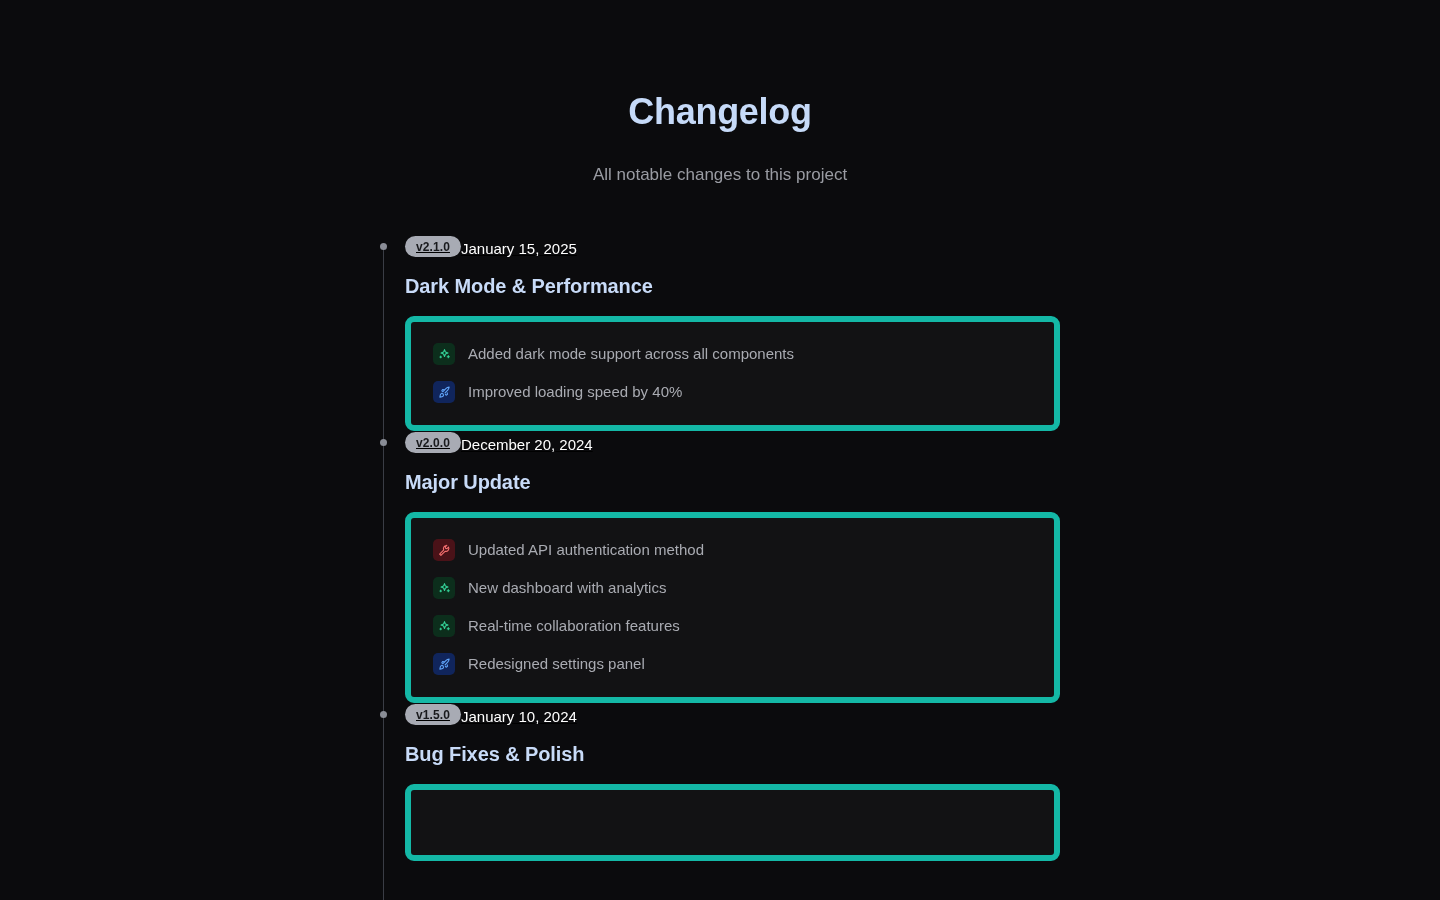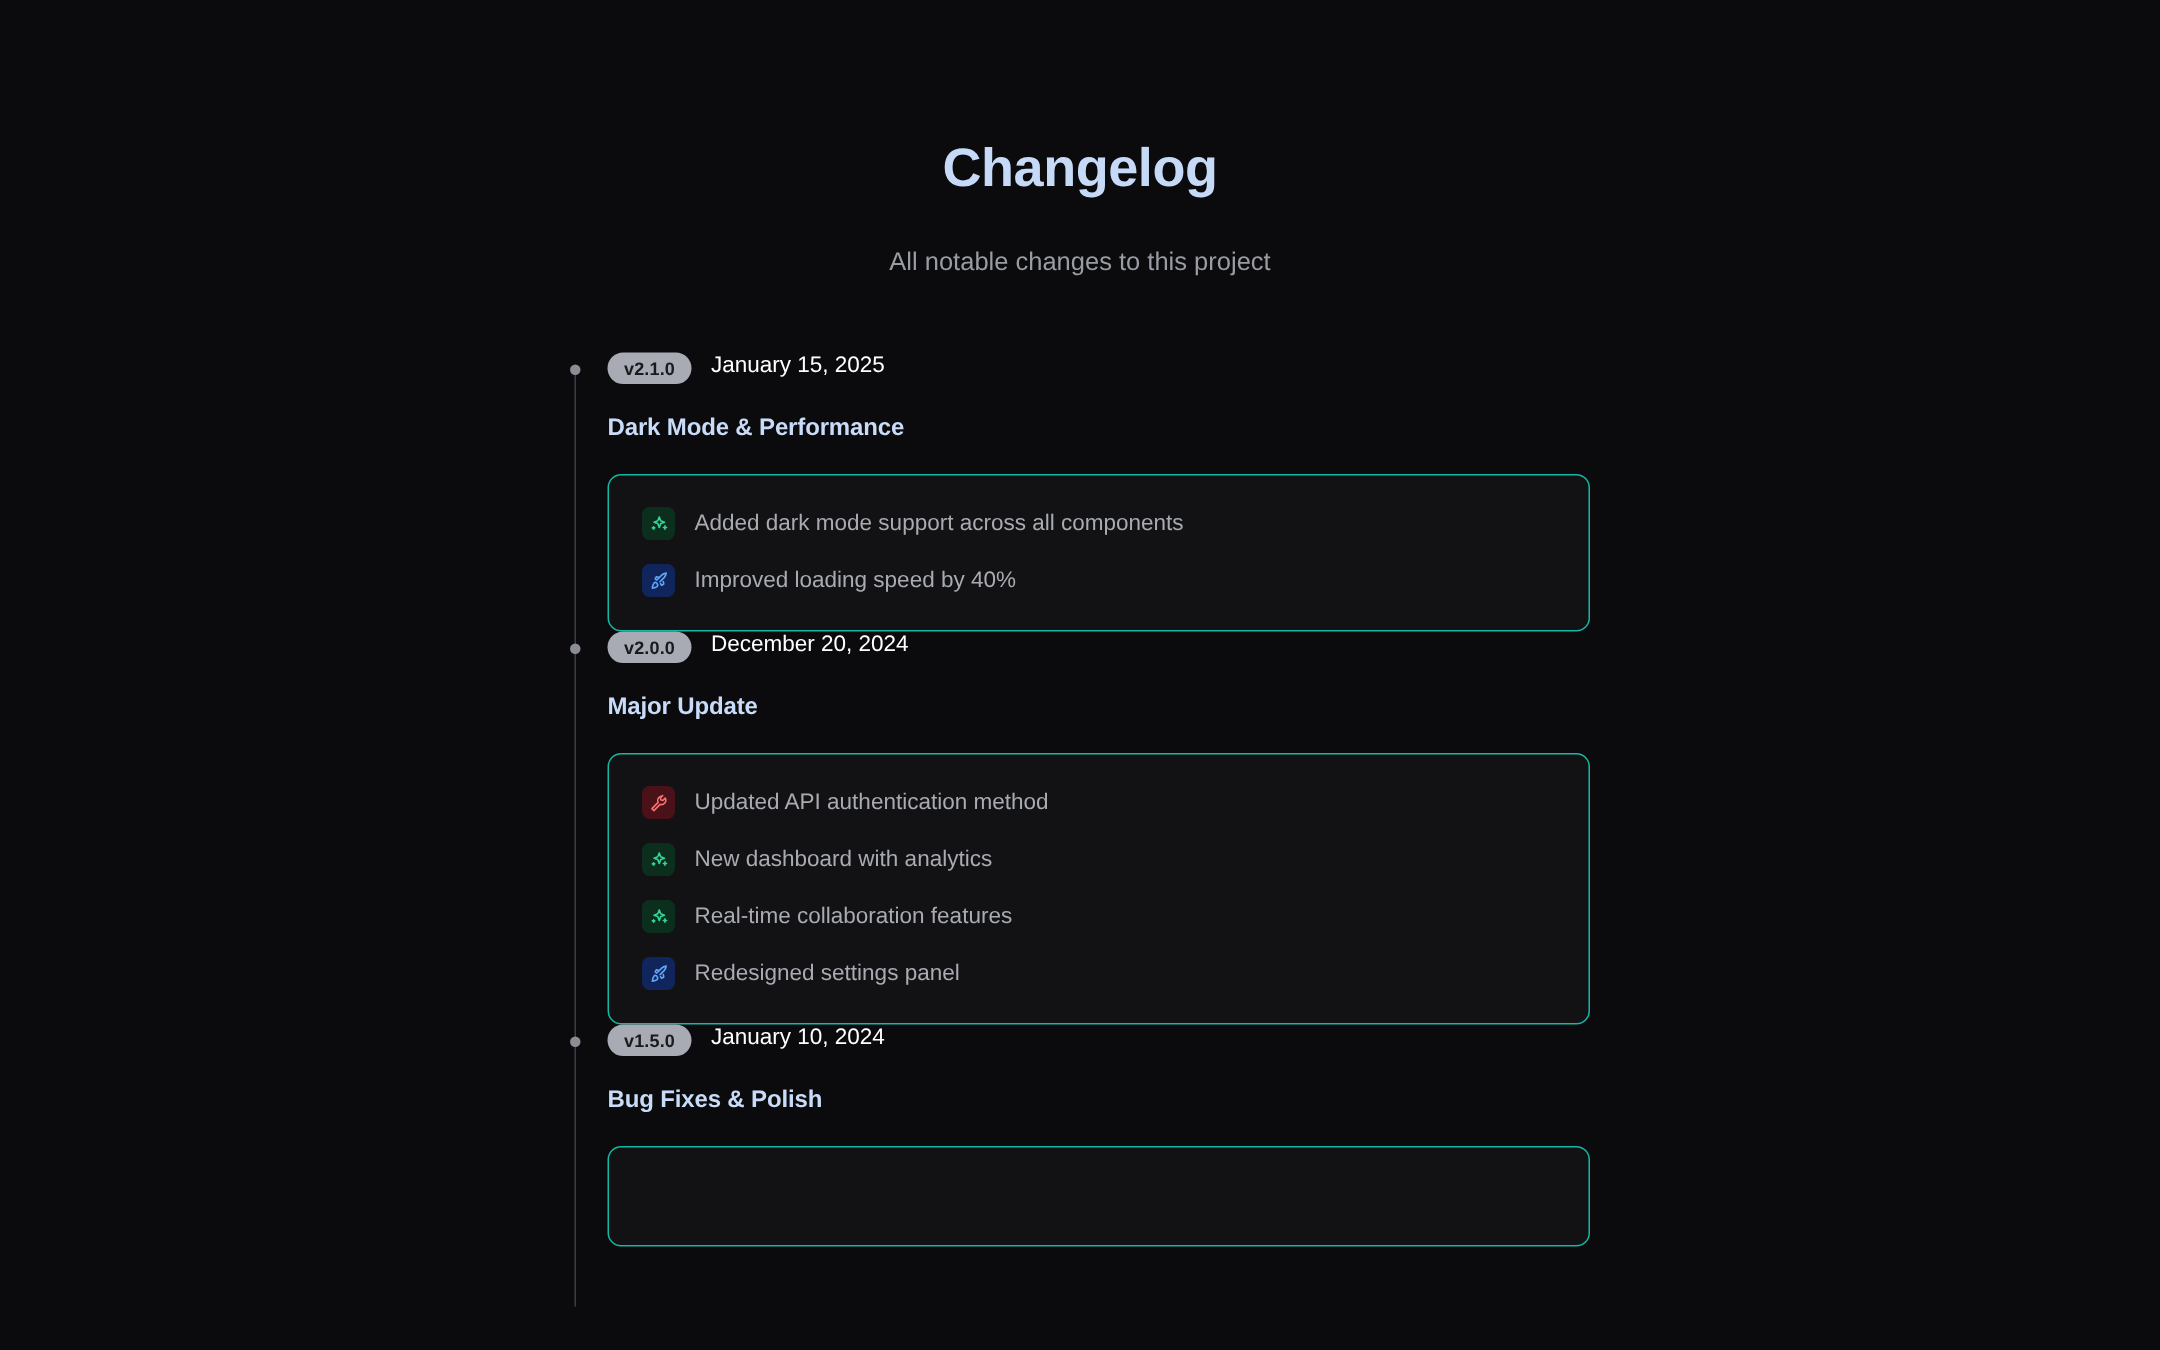--- a/index.html
+++ b/index.html
@@ -76,23 +76,23 @@
     left: -25px;
     top: 8px;
     width: 7px;
     height: 7px;
     border-radius: 50%;
     background: #8a8d96;
   }
 
   .release-meta {
     display: flex;
-    align-items: flex-start;
-    gap: 13px;
+    align-items: flex-end;
     height: 22px;
+    text-decoration: underline;
   }
 
   .version-badge {
     display: inline-flex;
     align-items: center;
     justify-content: center;
     height: 21px;
     padding: 0 11px;
     border-radius: 11px;
     background: #a8abb4;
@@ -103,32 +103,32 @@
   }
 
   .release-date {
     font-size: 15px;
     color: #ffffff;
     font-weight: 400;
   }
 
   .release-title {
     margin-top: 16px;
-    font-size: 16px;
+    font-size: 20px;
     line-height: 26px;
     font-weight: 700;
     color: #c8dbf8;
     letter-spacing: -0.1px;
   }
 
   
   .changes-card {
     margin-top: 17px;
     background: #121214;
-    border: 1px solid #14b8a6;
+    border: 6px solid #14b8a6;
     border-radius: 9px;
     padding: 19px 22px 20px 22px;
   }
 
   .change-row {
     display: flex;
     align-items: center;
     gap: 13px;
     height: 26px;
   }

